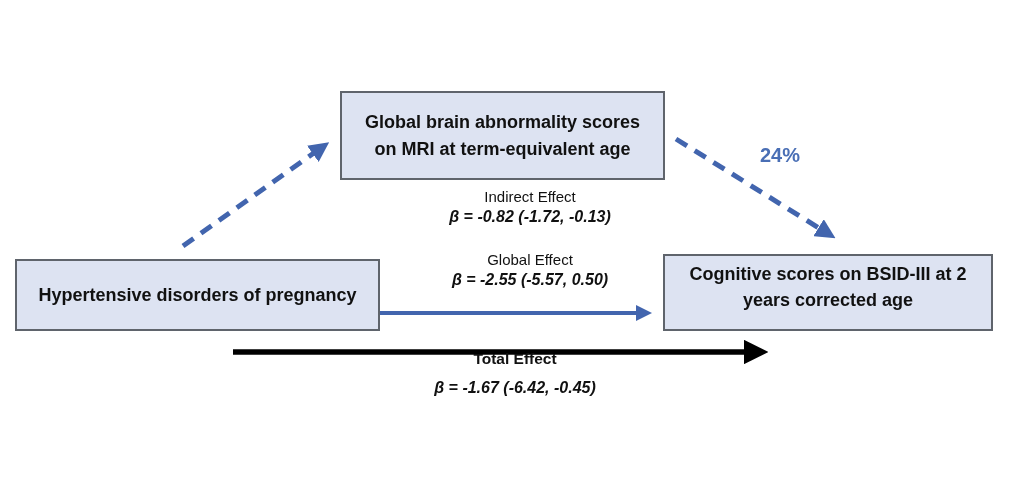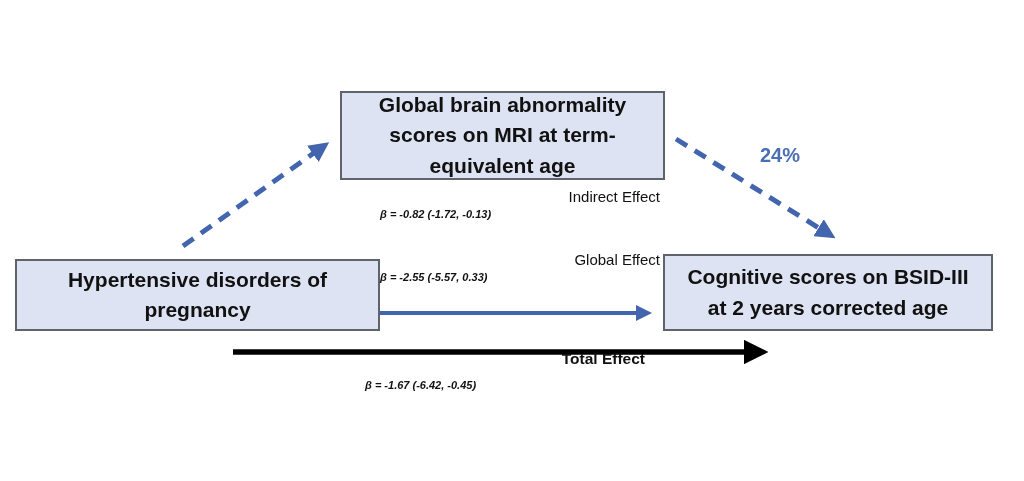--- a/index.html
+++ b/index.html
@@ -26,42 +26,42 @@
   .node-box {
     position: absolute;
     box-sizing: border-box;
     background: var(--box_fill, #dde3f2);
     border: 2px solid var(--box_border, #5f646c);
     display: flex;
     align-items: center;
     justify-content: center;
     text-align: center;
     font-weight: bold;
-    font-size: 21px;
+    font-size: 18px;
     line-height: 1.45;
     color: var(--text, #111111);
     padding: 16px 18px;
   }
   .box-mediator { left: 340px; top: 91px;  width: 325px; height: 89px; }
   .box-exposure { left: 15px;  top: 259px; width: 365px; height: 72px; }
-  .box-outcome  { left: 663px; top: 254px; width: 330px; height: 77px; }
+  .box-outcome  { left: 663px; top: 254px; width: 330px; height: 77px; align-items: flex-end; }
 
   .fx-label {
     position: absolute;
     width: 260px;
-    text-align: right;
+    text-align: center;
     font-size: 15px;
     font-weight: 500;
     color: var(--text, #111111);
   }
   .fx-beta {
     position: absolute;
     width: 300px;
-    text-align: left;
-    font-size: 11px;
+    text-align: center;
+    font-size: 16px;
     font-weight: bold;
     font-style: italic;
     color: var(--text, #111111);
   }
   .lbl-indirect       { left: 400px; top: 188px; }
   .beta-indirect      { left: 380px; top: 208px; }
   .lbl-direct         { left: 400px; top: 251px; }
   .beta-direct        { left: 380px; top: 271px; }
   .lbl-total          { left: 385px; top: 350px; font-weight: bold; font-size: 15.5px; }
   .beta-total         { left: 365px; top: 379px; }
@@ -115,20 +115,20 @@
   </div>
 
   <div class="node-box box-outcome">
     <span>Cognitive scores on BSID-III at 2 years corrected age</span>
   </div>
 
   <div class="fx-label lbl-indirect">Indirect Effect</div>
   <div class="fx-beta beta-indirect">β = -0.82 (-1.72, -0.13)</div>
 
   <div class="fx-label lbl-direct">Global Effect</div>
-  <div class="fx-beta beta-direct">β = -2.55 (-5.57, 0.33)</div>
+  <div class="fx-beta beta-direct">β = -2.55 (-5.57, 0.50)</div>
 
   <div class="fx-label lbl-total">Total Effect</div>
   <div class="fx-beta beta-total">β = -1.67 (-6.42, -0.45)</div>
 
   <div class="percent-label">24%</div>
 
 </div>
 
 </body></html>

